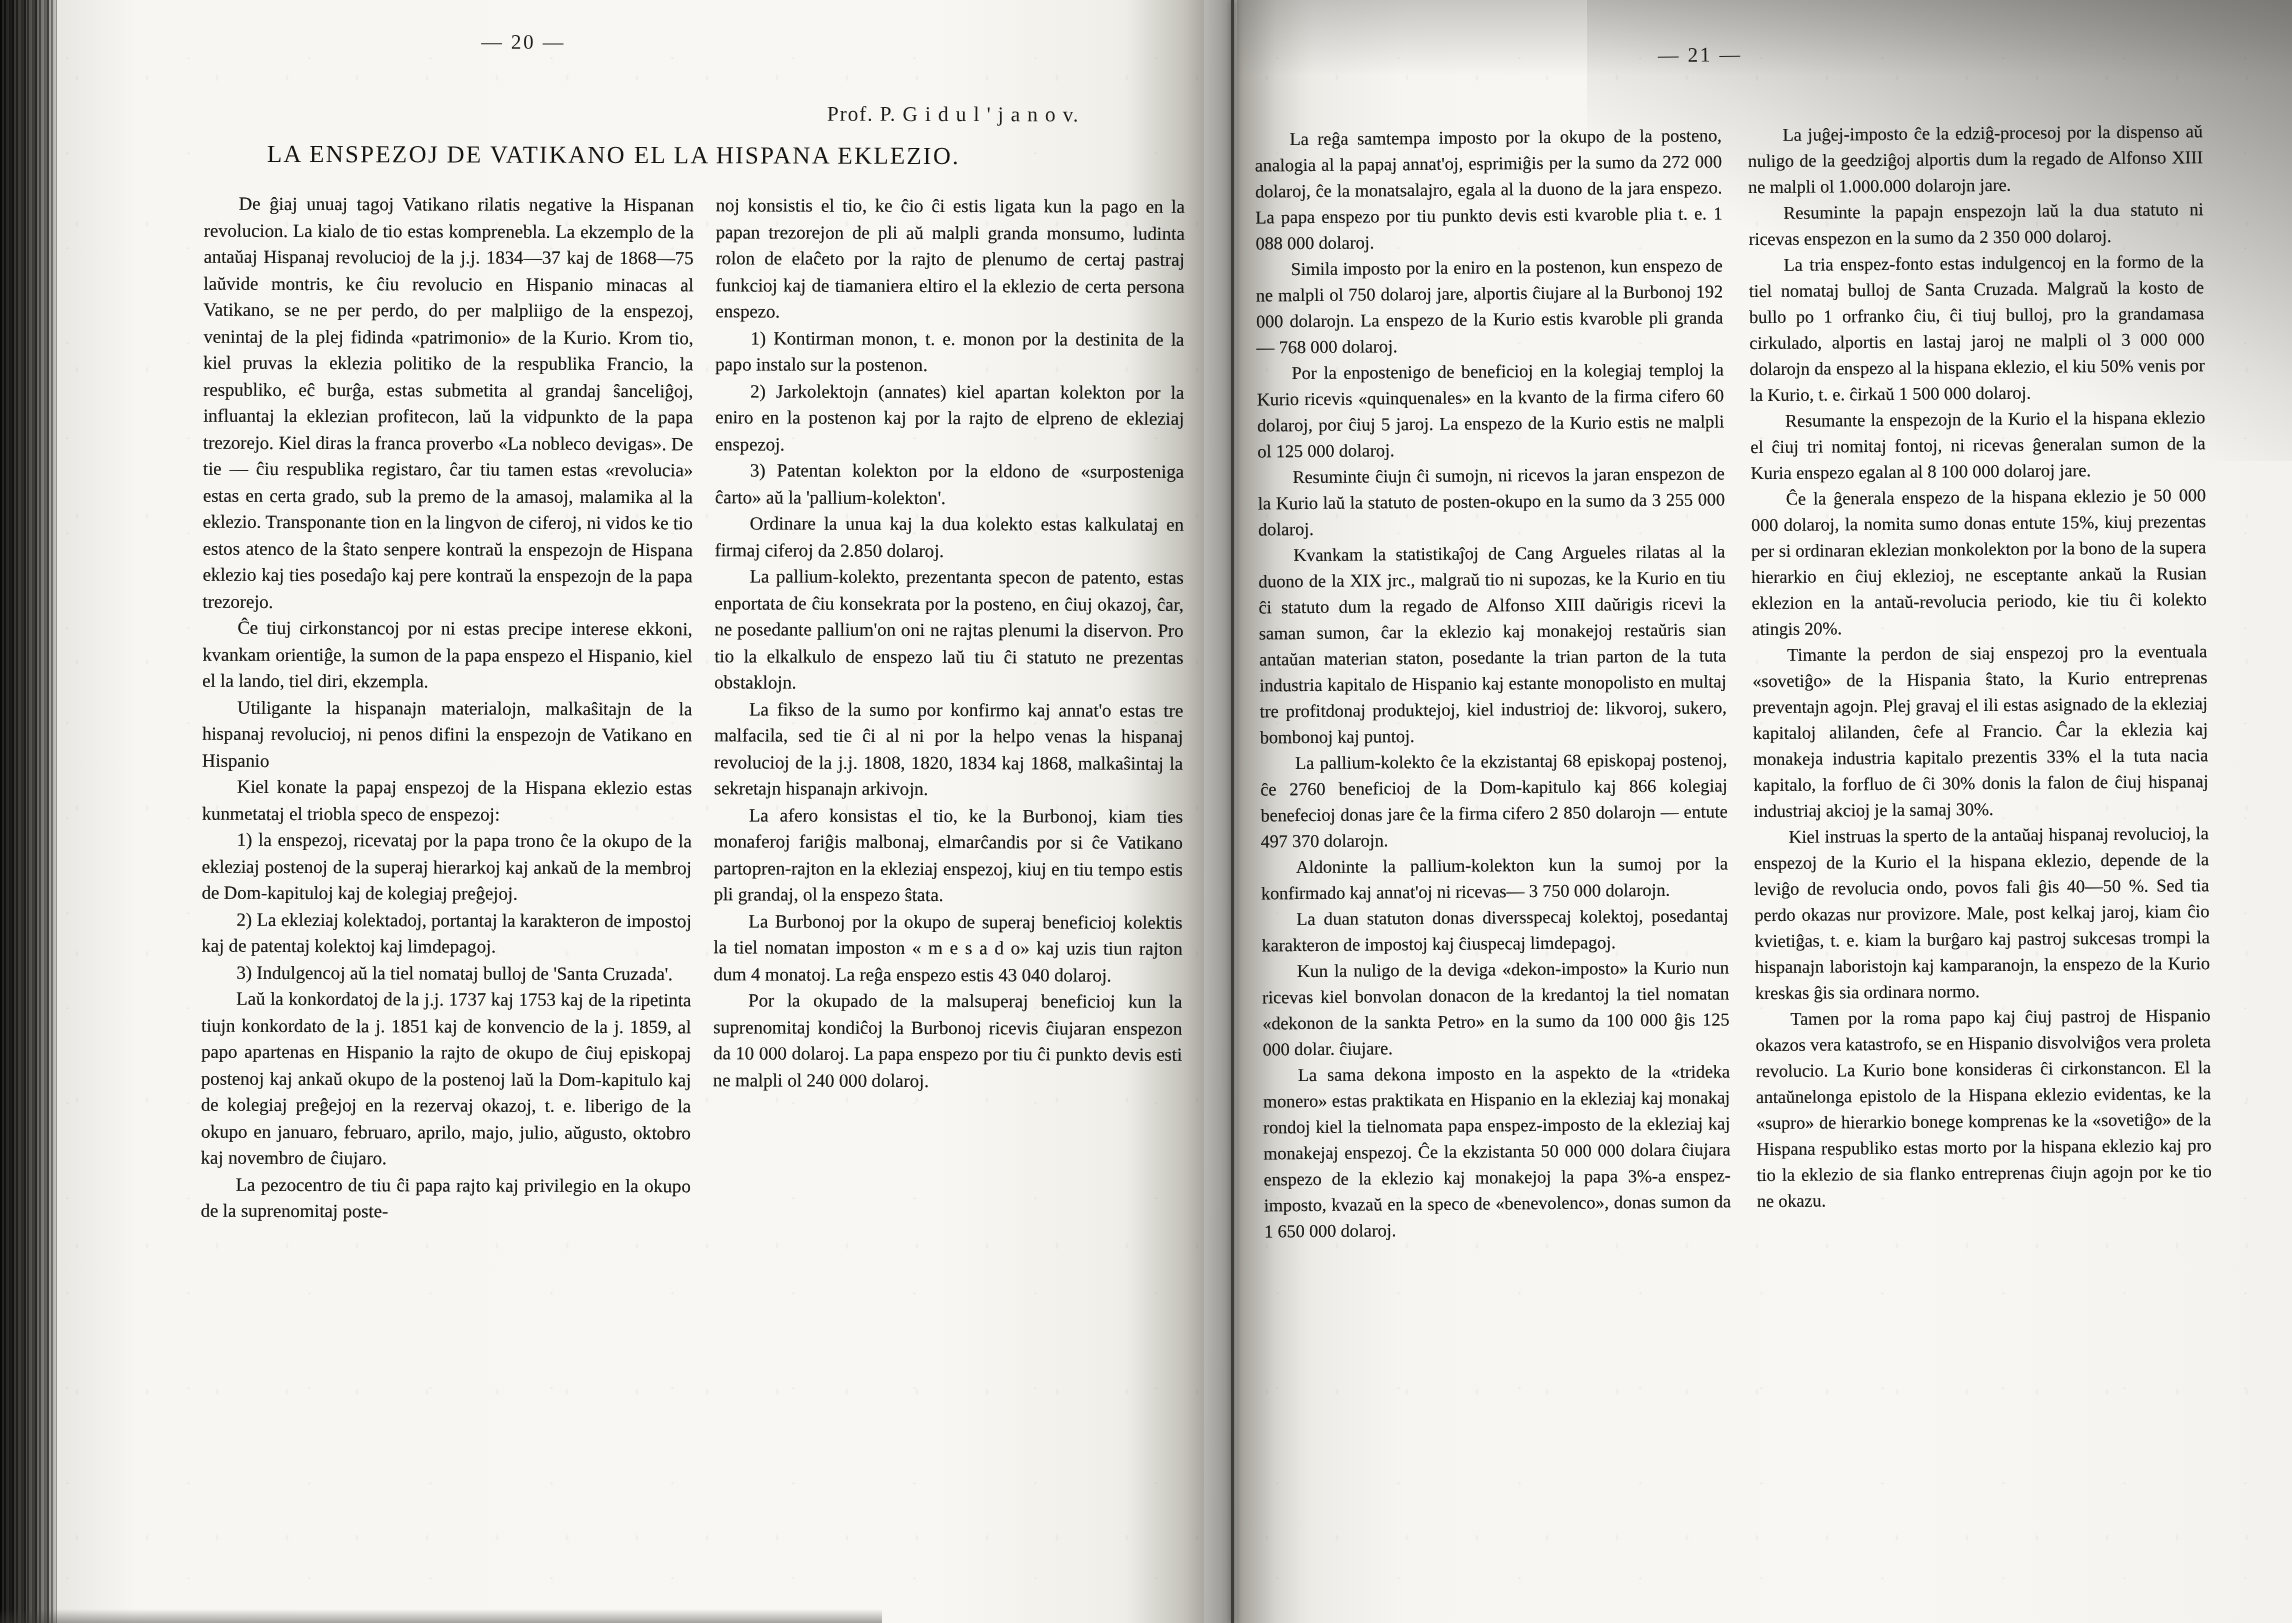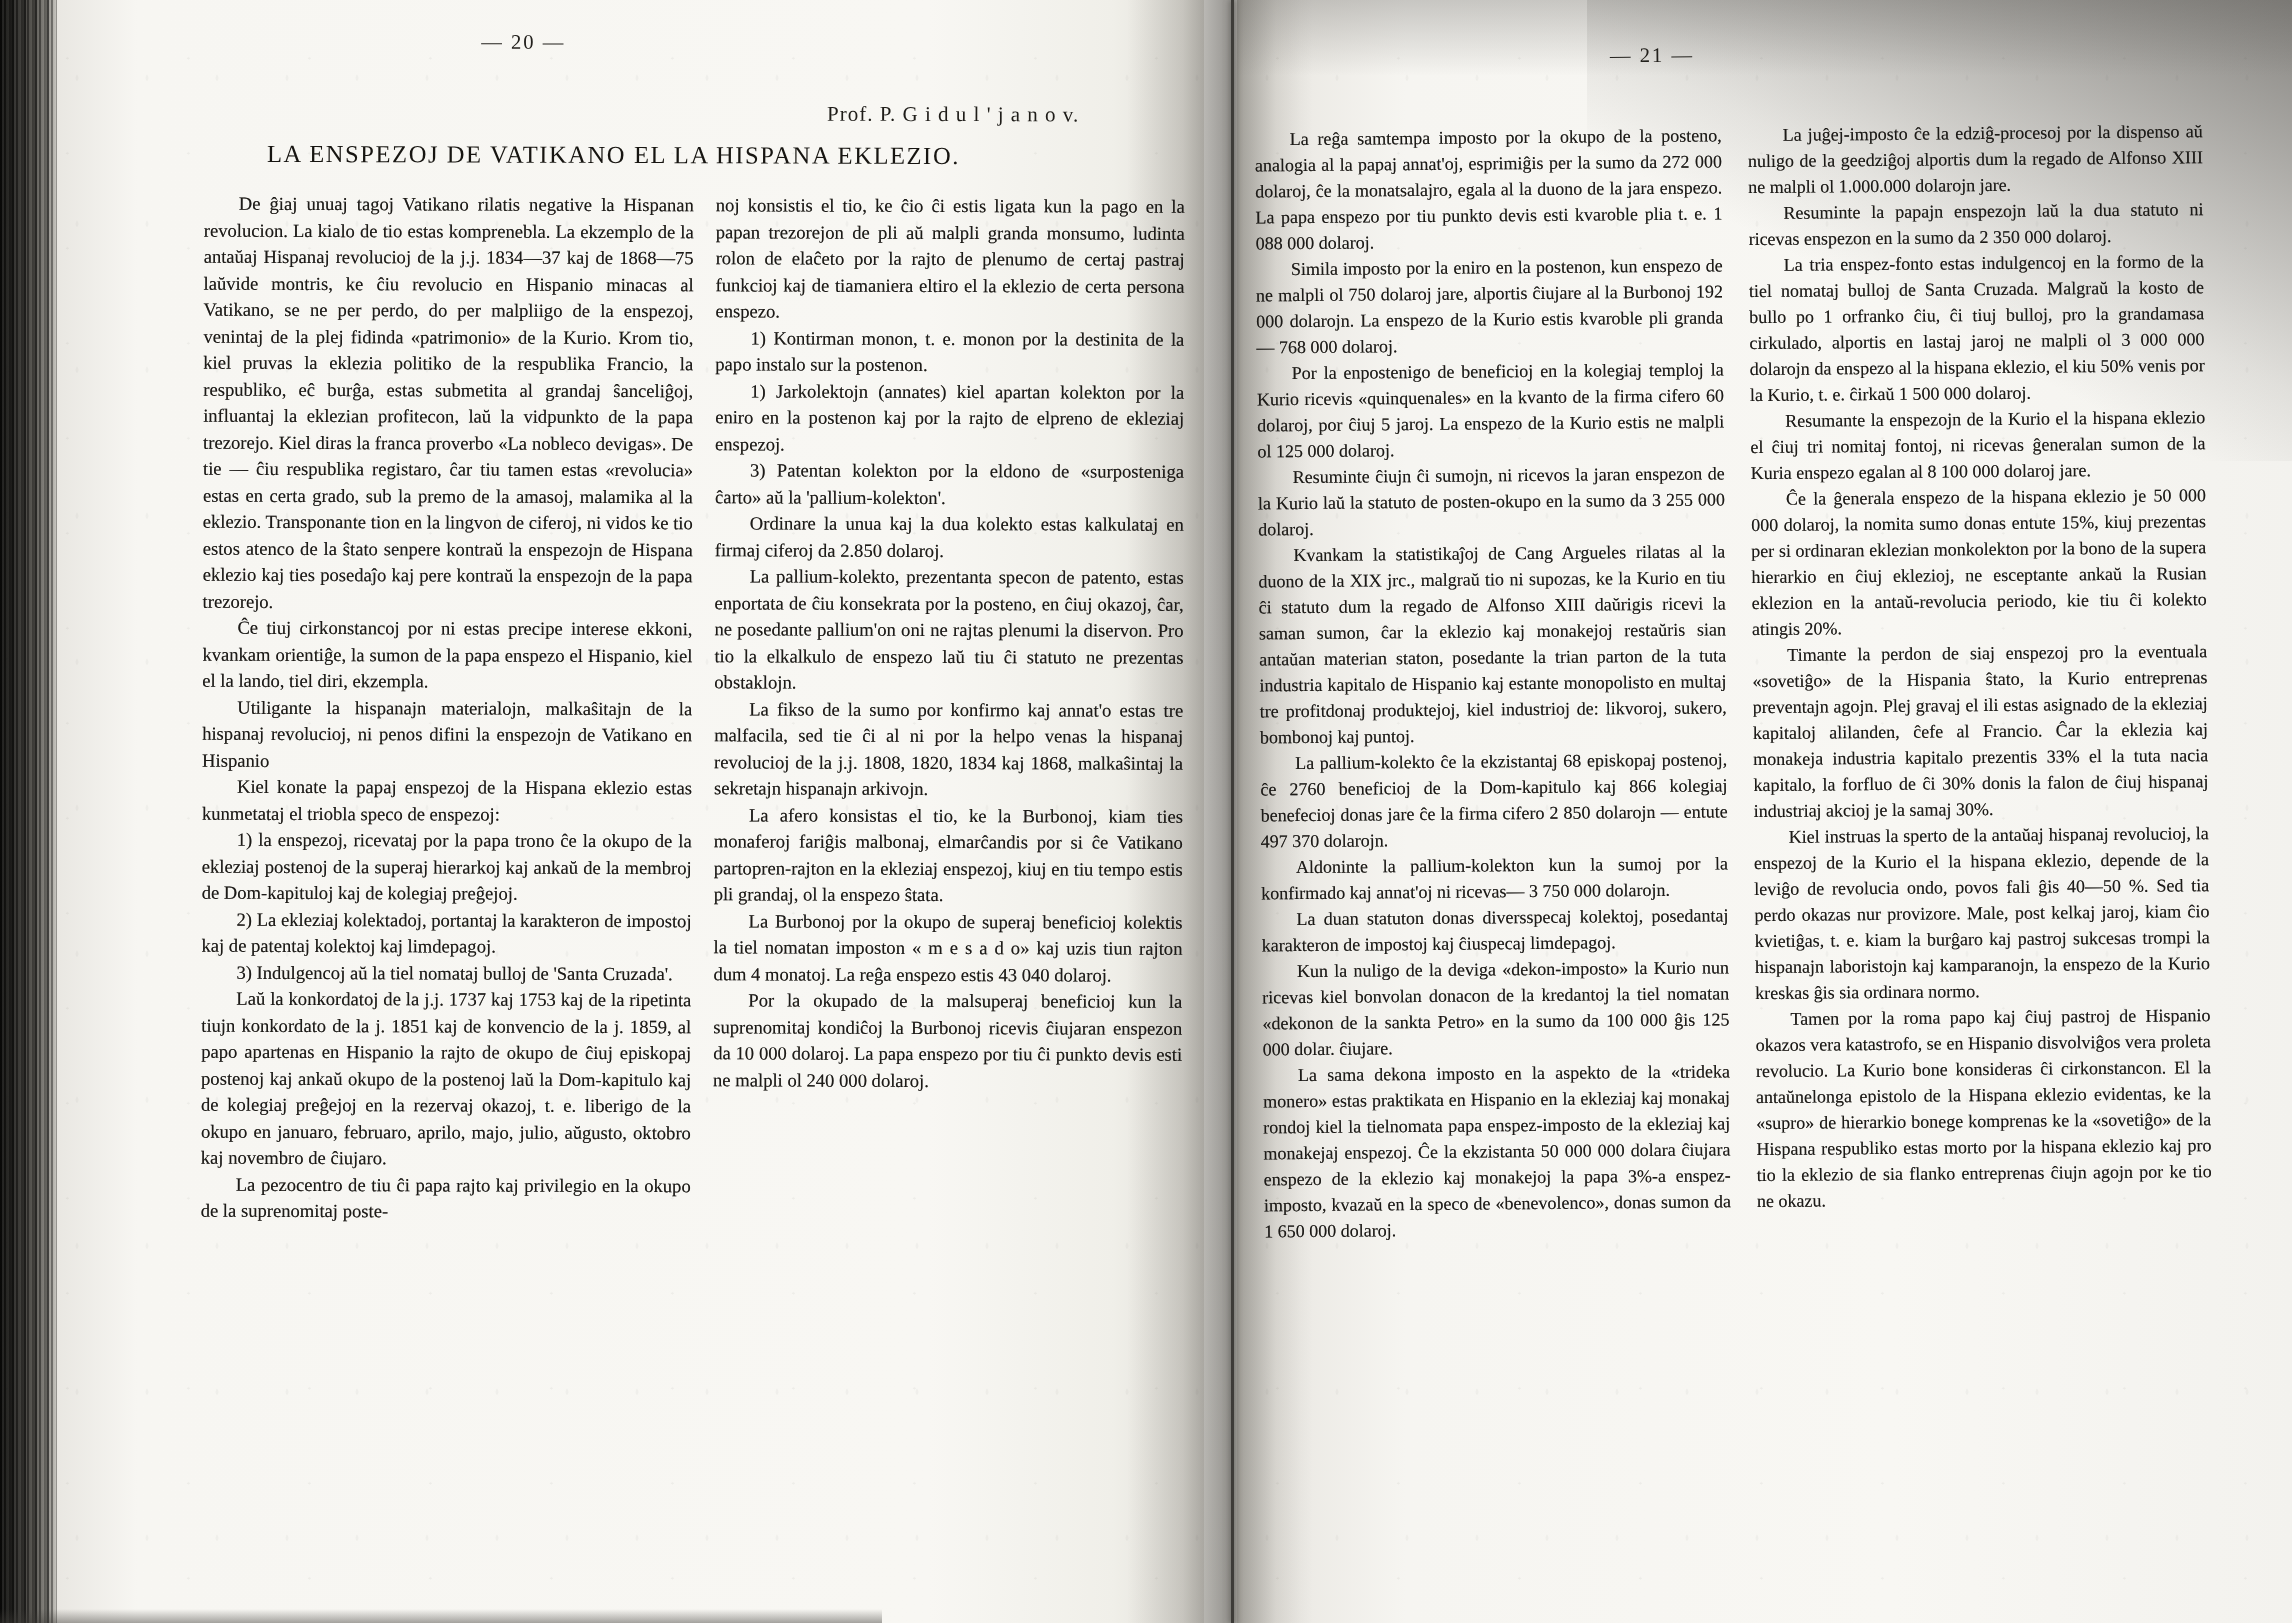--- a/index.html
+++ b/index.html
@@ -66,21 +66,21 @@
     background-position:6.9px 10.8px, 42px 4.9px;
   }
   
   .text-layer{position:absolute;inset:0;z-index:3;}
   .tilt-left{transform:rotate(0.18deg);transform-origin:617px 784px;}
   .tilt-right{transform:rotate(-0.5deg);transform-origin:1764px 745px;}
   .pagenum{
     position:absolute;font-size:20.6px;letter-spacing:2px;color:#23211d;
   }
   .pagenum-20{left:435px;top:31px;margin-left:44px;}
-  .pagenum-21{left:1616px;top:43px;}
+  .pagenum-21{left:1664px;top:43px;}
   .author{
     position:absolute;left:825px;top:101px;
     font-size:21px;letter-spacing:1px;white-space:nowrap;color:#1f1d19;
   }
   .title{
     position:absolute;left:231px;top:141px;width:761px;
     text-align:center;font-size:24.5px;letter-spacing:1.6px;white-space:nowrap;color:#171511;
   }
   .col{
     position:absolute;
@@ -120,21 +120,21 @@
         <p>Kiel konate la papaj enspezoj de la Hispana eklezio estas kunmetataj el triobla speco de enspezoj:</p>
         <p>1) la enspezoj, ricevataj por la papa trono ĉe la okupo de la ekleziaj postenoj de la superaj hierarkoj kaj ankaŭ de la membroj de Dom-kapituloj kaj de kolegiaj preĝejoj.</p>
         <p>2) La ekleziaj kolektadoj, portantaj la karakteron de impostoj kaj de patentaj kolektoj kaj limdepagoj.</p>
         <p>3) Indulgencoj aŭ la tiel nomataj bulloj de 'Santa Cruzada'.</p>
         <p>Laŭ la konkordatoj de la j.j. 1737 kaj 1753 kaj de la ripetinta tiujn konkordato de la j. 1851 kaj de konvencio de la j. 1859, al papo apartenas en Hispanio la rajto de okupo de ĉiuj episkopaj postenoj kaj ankaŭ okupo de la postenoj laŭ la Dom-kapitulo kaj de kolegiaj preĝejoj en la rezervaj okazoj, t. e. liberigo de la okupo en januaro, februaro, aprilo, majo, julio, aŭgusto, oktobro kaj novembro de ĉiujaro.</p>
         <p>La pezocentro de tiu ĉi papa rajto kaj privilegio en la okupo de la suprenomitaj poste-</p>
       </div>
     <div class="col col-2">
         <p class="noindent">noj konsistis el tio, ke ĉio ĉi estis ligata kun la pago en la papan trezorejon de pli aŭ malpli granda monsumo, ludinta rolon de elaĉeto por la rajto de plenumo de certaj pastraj funkcioj kaj de tiamaniera eltiro el la eklezio de certa persona enspezo.</p>
         <p>1) Kontirman monon, t. e. monon por la destinita de la papo instalo sur la postenon.</p>
-        <p>1) Jarkolektojn (annates) kiel apartan kolekton por la eniro en la postenon kaj por la rajto de elpreno de ekleziaj enspezoj.</p>
+        <p>2) Jarkolektojn (annates) kiel apartan kolekton por la eniro en la postenon kaj por la rajto de elpreno de ekleziaj enspezoj.</p>
         <p>3) Patentan kolekton por la eldono de «surposteniga ĉarto» aŭ la 'pallium-kolekton'.</p>
         <p>Ordinare la unua kaj la dua kolekto estas kalkulataj en firmaj ciferoj da 2.850 dolaroj.</p>
         <p>La pallium-kolekto, prezentanta specon de patento, estas enportata de ĉiu konsekrata por la posteno, en ĉiuj okazoj, ĉar, ne posedante pallium'on oni ne rajtas plenumi la diservon. Pro tio la elkalkulo de enspezo laŭ tiu ĉi statuto ne prezentas obstaklojn.</p>
         <p>La fikso de la sumo por konfirmo kaj annat'o estas tre malfacila, sed tie ĉi al ni por la helpo venas la hispanaj revolucioj de la j.j. 1808, 1820, 1834 kaj 1868, malkaŝintaj la sekretajn hispanajn arkivojn.</p>
         <p>La afero konsistas el tio, ke la Burbonoj, kiam ties monaferoj fariĝis malbonaj, elmarĉandis por si ĉe Vatikano partopren-rajton en la ekleziaj enspezoj, kiuj en tiu tempo estis pli grandaj, ol la enspezo ŝtata.</p>
         <p>La Burbonoj por la okupo de superaj beneficioj kolektis la tiel nomatan imposton « m e s a d o» kaj uzis tiun rajton dum 4 monatoj. La reĝa enspezo estis 43 040 dolaroj.</p>
         <p>Por la okupado de la malsuperaj beneficioj kun la suprenomitaj kondiĉoj la Burbonoj ricevis ĉiujaran enspezon da 10 000 dolaroj. La papa enspezo por tiu ĉi punkto devis esti ne malpli ol 240 000 dolaroj.</p>
       </div>
   </div>
 

